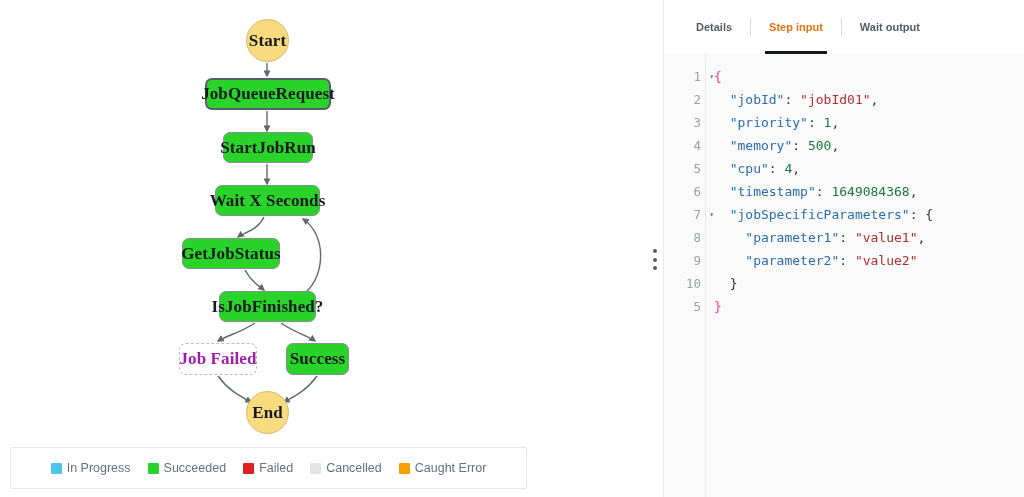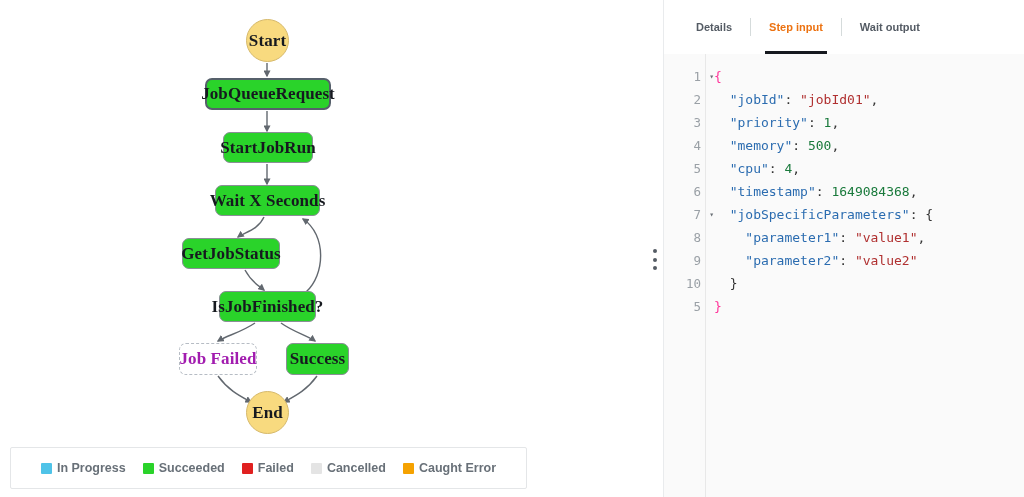--- a/index.html
+++ b/index.html
@@ -51,21 +51,20 @@
 
   
   #legend {
     position: absolute; left: 10px; top: 447px;
     width: 517px; height: 42px;
     border: 1px solid #e4e6e8;
     border-radius: 2px;
     background: #ffffff;
     display: flex; align-items: center; justify-content: center;
     gap: 17px;
-    font-weight: bold;
   }
   .legend-item { display: flex; align-items: center; gap: 5px; }
   .legend-swatch { width: 11px; height: 11px; border-radius: 1px; display: block; }
   .legend-label { font-size: 12.5px; color: #687078; font-family: "Liberation Sans", sans-serif; }
 
   
   #splitter {
     position: absolute; left: 645px; top: 0;
     width: 19px; height: 497px;
     background: #ffffff;

